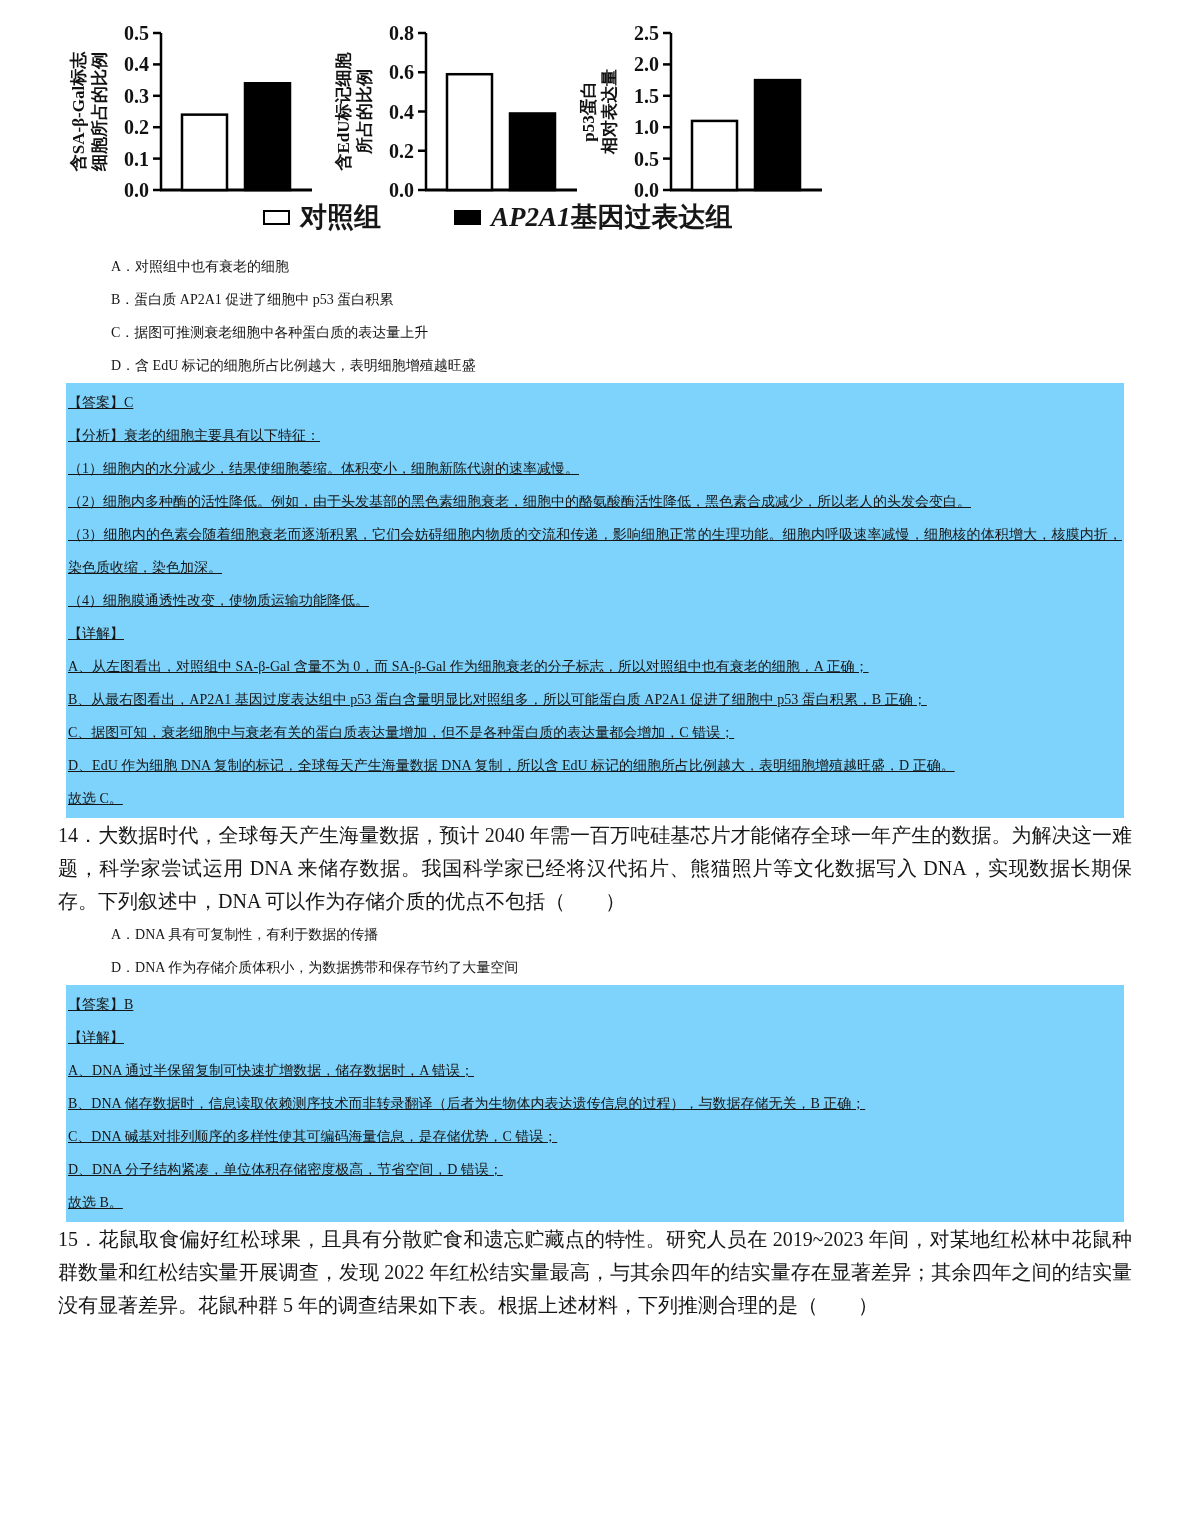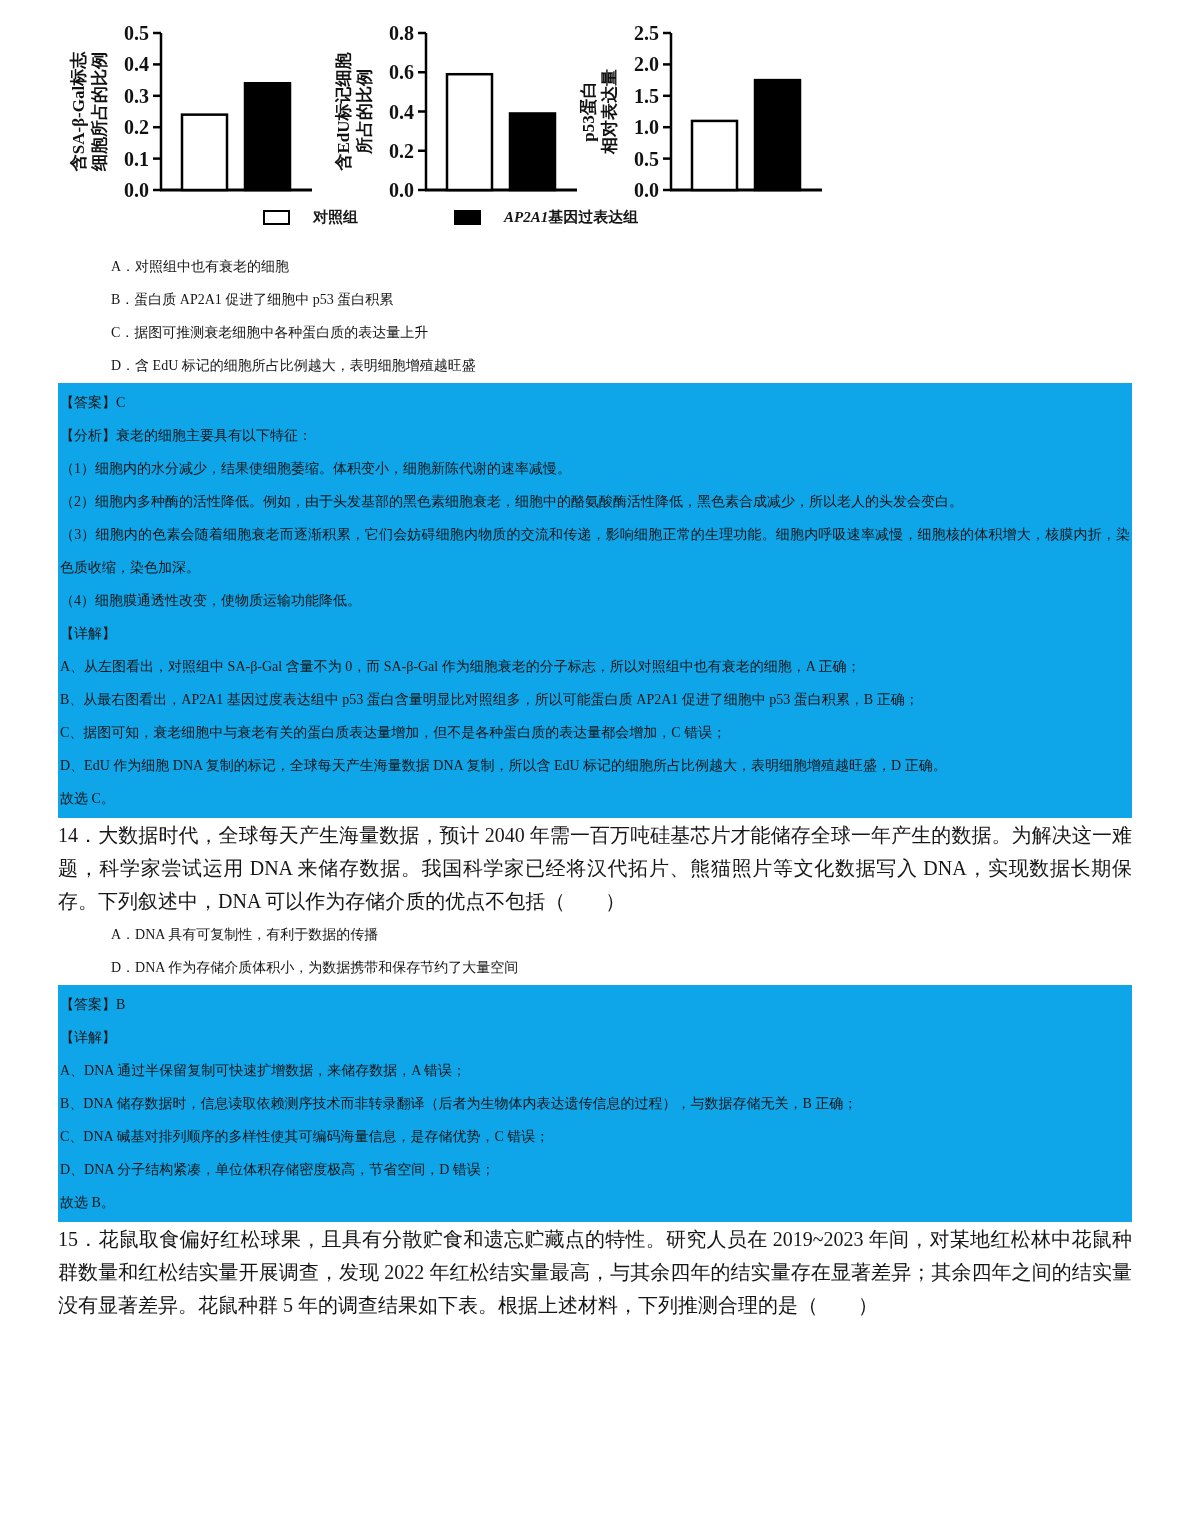--- a/index.html
+++ b/index.html
@@ -16,27 +16,27 @@
   .chart-1{left:273px;}
   .chart-2{left:518px;}
   svg text.tick{font-family:"Liberation Serif",serif;font-size:20px;font-weight:bold;fill:#111;}
   svg text.ylab{font-family:"Liberation Serif",serif;font-size:17px;font-weight:bold;fill:#111;}
   .legend{position:absolute;top:202px;left:0;width:100%;height:34px;}
   .legend-item{position:absolute;display:flex;align-items:center;height:30px;}
   .legend-item-0{left:205px;}
   .legend-item-1{left:396px;}
   .swatch{width:27px;height:15px;border:2.5px solid #000;box-sizing:border-box;background:#fff;}
   .swatch.black{background:#000;}
-  .legend-label{margin-left:23px;font-size:15px;font-weight:bold;white-space:nowrap;}
+  .legend-label{margin-left:10px;font-size:27px;font-weight:bold;white-space:nowrap;}
   .legend-label .it{font-style:italic;}
   
   .line{font-size:14px;line-height:33px;}
   .para{font-size:20px;line-height:33px;text-align:justify;}
   .opts .line{padding-left:53px;}
-  .ansblock{background:#0ea5e9;padding:3px 2px;margin:1px 0;}
+  .ansblock{background:#7dd3fc;padding:3px 2px;margin:1px 8px;text-decoration:underline;}
   .ansblock .line{text-align:justify;}
 </style>
 </head>
 <body>
 
 <div class="page">
 
   <div class="figure">
     <div class="chart chart-0"><svg width="250" height="202">
           <line x1="87" y1="182" x2="95" y2="182" stroke="#000" stroke-width="2.5"></line>
@@ -132,21 +132,21 @@
 
   <div class="para">14．大数据时代，全球每天产生海量数据，预计 2040 年需一百万吨硅基芯片才能储存全球一年产生的数据。为解决这一难题，科学家尝试运用 DNA 来储存数据。我国科学家已经将汉代拓片、熊猫照片等文化数据写入 DNA，实现数据长期保存。下列叙述中，DNA 可以作为存储介质的优点不包括（　　）</div>
   <div class="opts">
     <div class="line">A．DNA 具有可复制性，有利于数据的传播</div>
     <div class="line">D．DNA 作为存储介质体积小，为数据携带和保存节约了大量空间</div>
   </div>
 
   <div class="ansblock">
     <div class="line">【答案】B</div>
     <div class="line">【详解】</div>
-    <div class="line">A、DNA 通过半保留复制可快速扩增数据，来储存数据，A 错误；</div>
+    <div class="line">A、DNA 通过半保留复制可快速扩增数据，储存数据时，A 错误；</div>
     <div class="line">B、DNA 储存数据时，信息读取依赖测序技术而非转录翻译（后者为生物体内表达遗传信息的过程），与数据存储无关，B 正确；</div>
     <div class="line">C、DNA 碱基对排列顺序的多样性使其可编码海量信息，是存储优势，C 错误；</div>
     <div class="line">D、DNA 分子结构紧凑，单位体积存储密度极高，节省空间，D 错误；</div>
     <div class="line">故选 B。</div>
   </div>
 
   <div class="para">15．花鼠取食偏好红松球果，且具有分散贮食和遗忘贮藏点的特性。研究人员在 2019~2023 年间，对某地红松林中花鼠种群数量和红松结实量开展调查，发现 2022 年红松结实量最高，与其余四年的结实量存在显著差异；其余四年之间的结实量没有显著差异。花鼠种群 5 年的调查结果如下表。根据上述材料，下列推测合理的是（　　）</div>
 
 </div>
 

